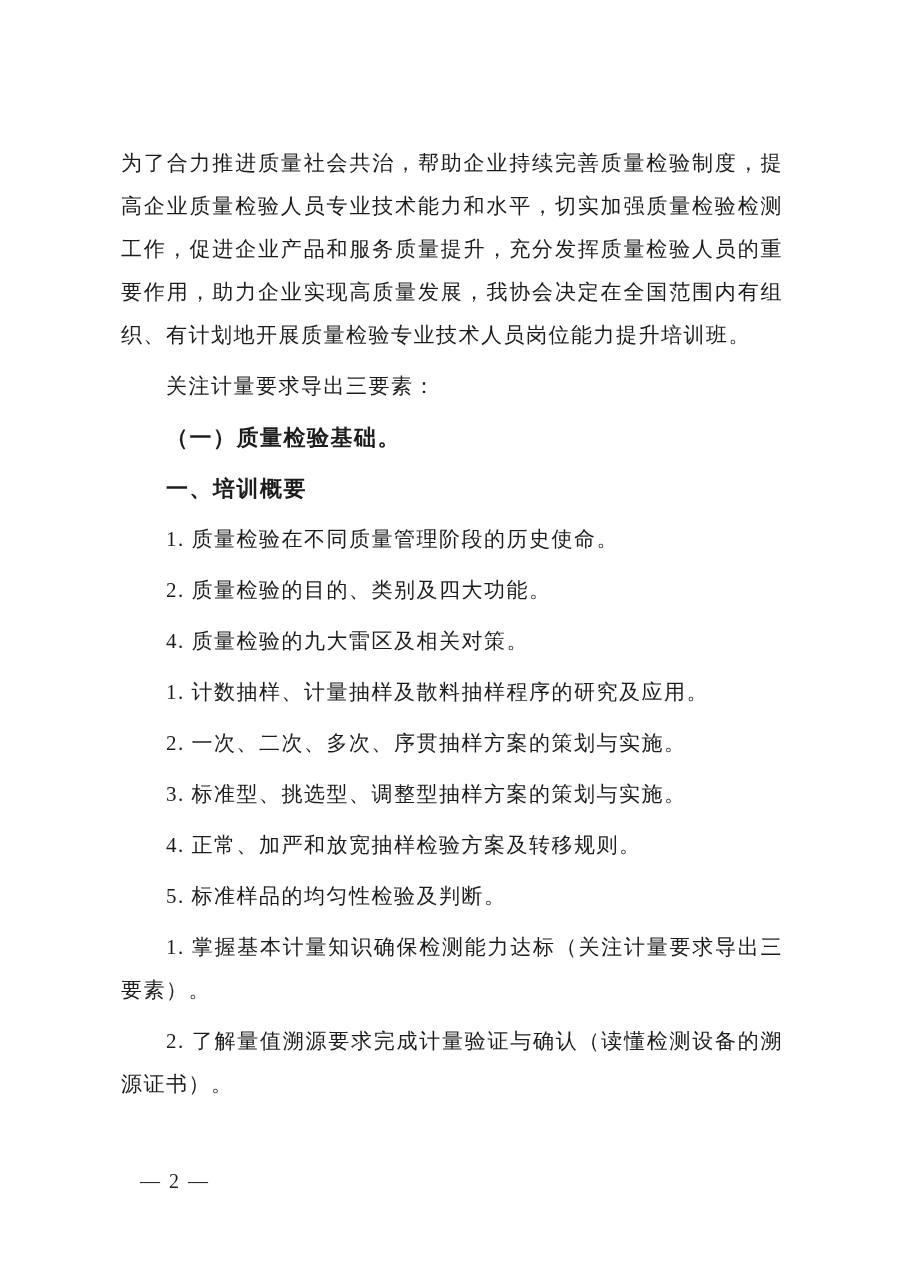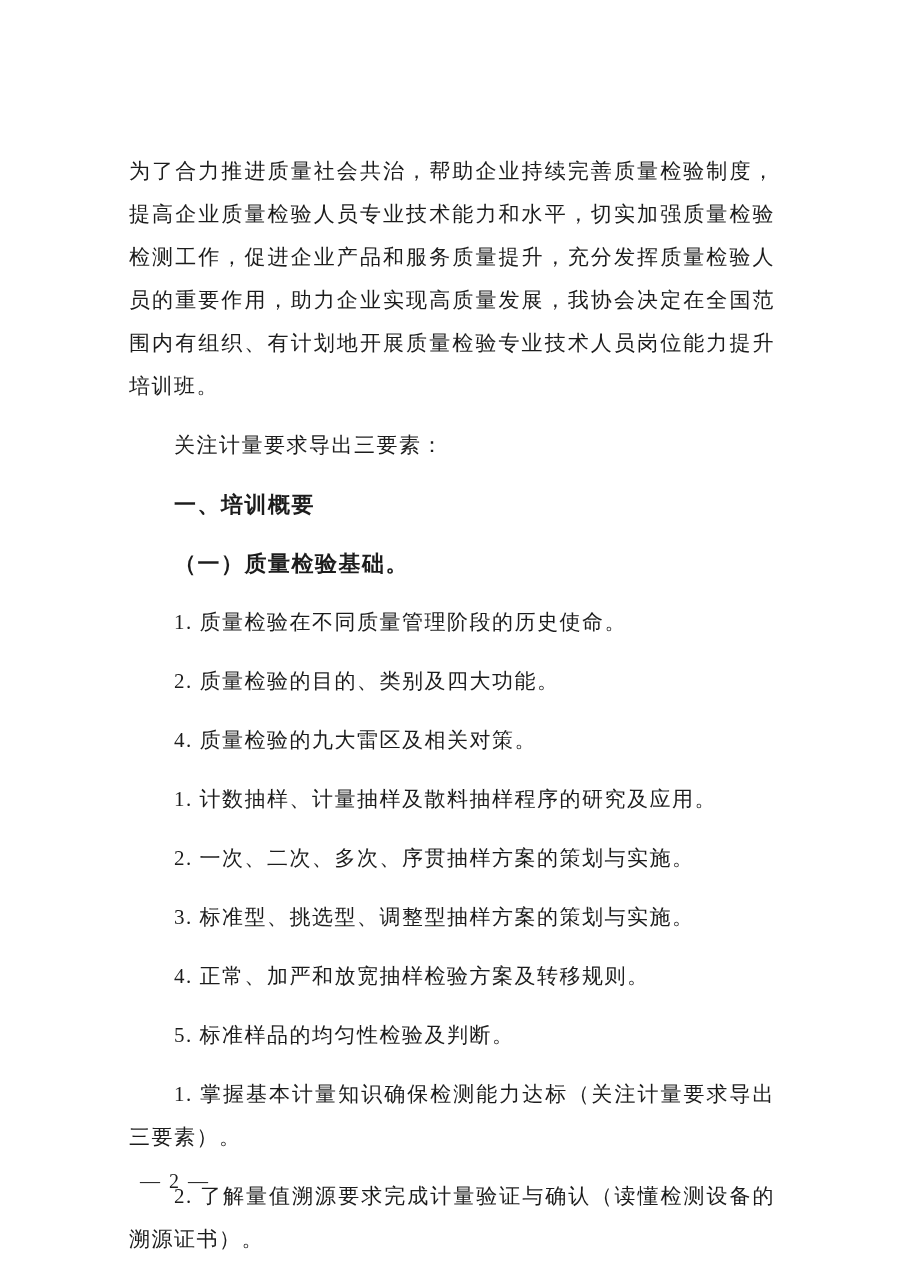--- a/index.html
+++ b/index.html
@@ -17,21 +17,21 @@
     font-family: "Liberation Serif", "DejaVu Serif", serif;
     overflow: hidden;
   }
   .content {
     position: absolute;
     top: 134px;
     left: 113px;
     width: 678px;
   }
   .content p {
-    margin: 16px;
+    margin: 8px;
     font-size: 21px;
     line-height: 43px;
     letter-spacing: 1.5px;
     text-align: justify;
     text-justify: inter-ideograph;
   }
   .indent {
     text-indent: 45px;
   }
   .h1 {
@@ -53,22 +53,22 @@
     color: #1c1c1c;
   }
 </style>
 </head>
 <body>
 
 <div class="page">
   <div class="content">
     <p>为了合力推进质量社会共治，帮助企业持续完善质量检验制度，提高企业质量检验人员专业技术能力和水平，切实加强质量检验检测工作，促进企业产品和服务质量提升，充分发挥质量检验人员的重要作用，助力企业实现高质量发展，我协会决定在全国范围内有组织、有计划地开展质量检验专业技术人员岗位能力提升培训班。</p>
     <p class="indent">关注计量要求导出三要素：</p>
+    <p class="indent h2">（一）质量检验基础。</p>
     <p class="indent h1">一、培训概要</p>
-    <p class="indent h2">（一）质量检验基础。</p>
     <p class="indent">1. 质量检验在不同质量管理阶段的历史使命。</p>
     <p class="indent">2. 质量检验的目的、类别及四大功能。</p>
     <p class="indent">4. 质量检验的九大雷区及相关对策。</p>
     <p class="indent">1. 计数抽样、计量抽样及散料抽样程序的研究及应用。</p>
     <p class="indent">2. 一次、二次、多次、序贯抽样方案的策划与实施。</p>
     <p class="indent">3. 标准型、挑选型、调整型抽样方案的策划与实施。</p>
     <p class="indent">4. 正常、加严和放宽抽样检验方案及转移规则。</p>
     <p class="indent">5. 标准样品的均匀性检验及判断。</p>
     <p class="indent">1. 掌握基本计量知识确保检测能力达标（关注计量要求导出三要素）。</p>
     <p class="indent">2. 了解量值溯源要求完成计量验证与确认（读懂检测设备的溯源证书）。</p>

